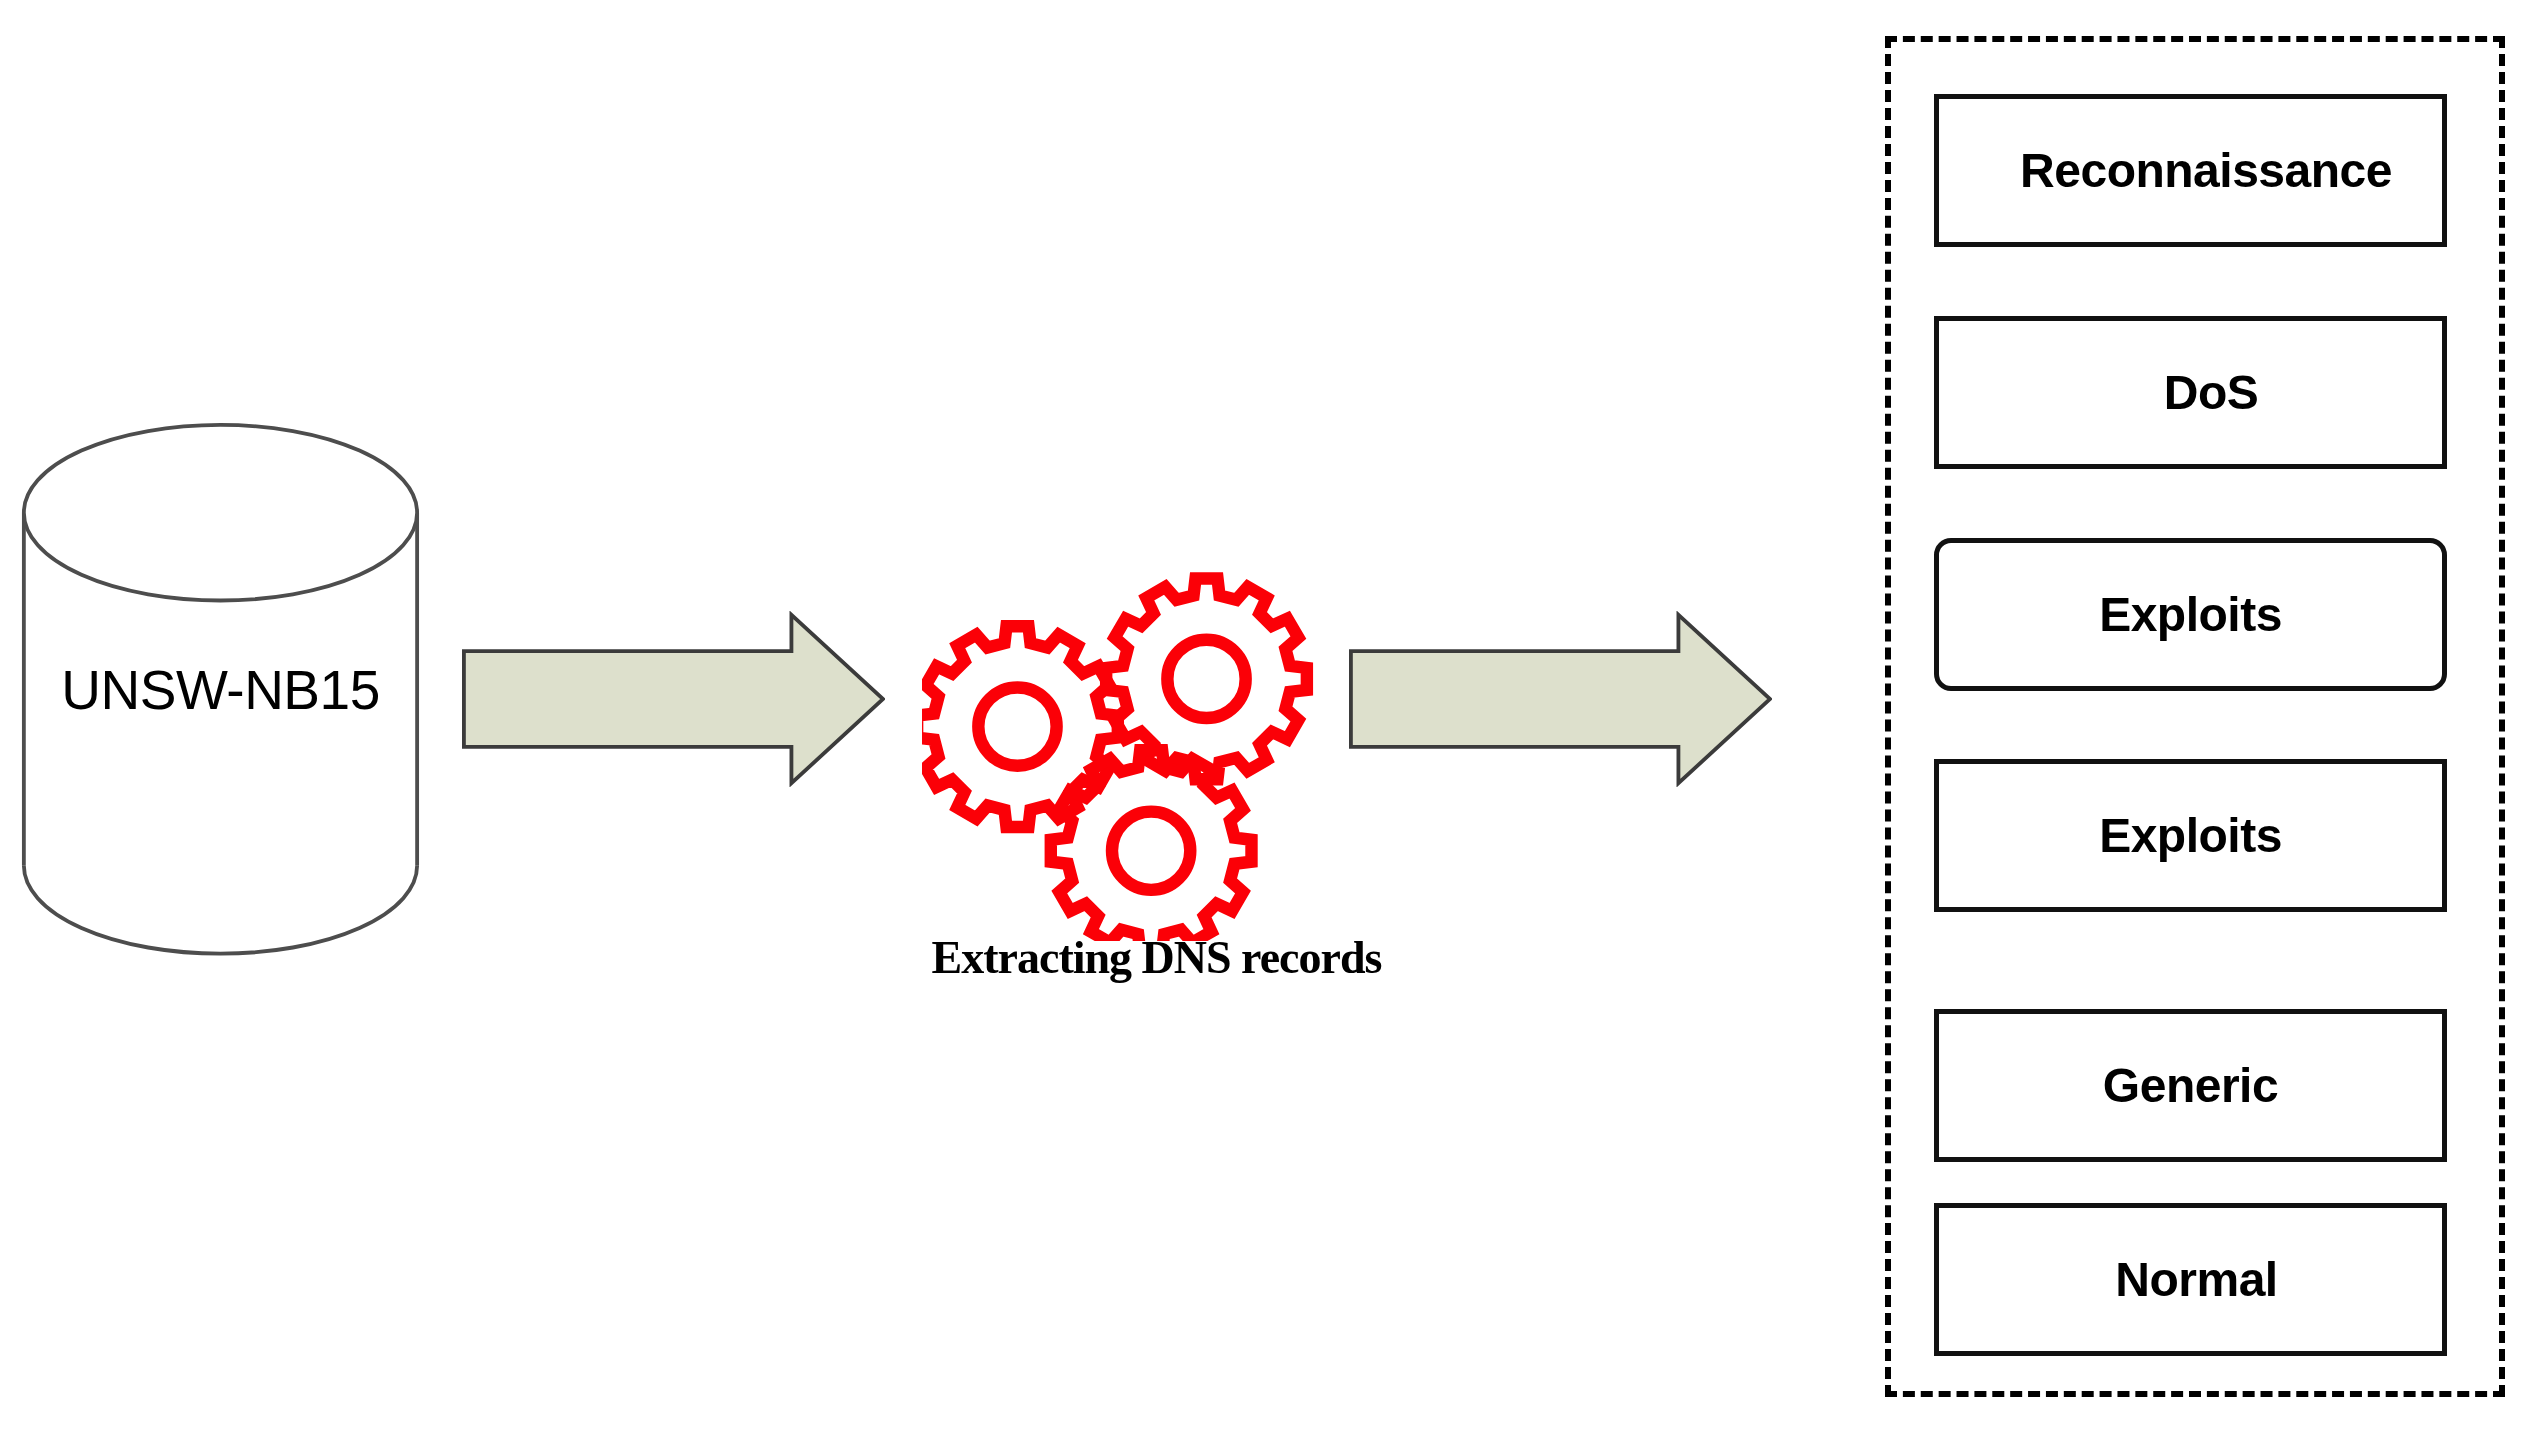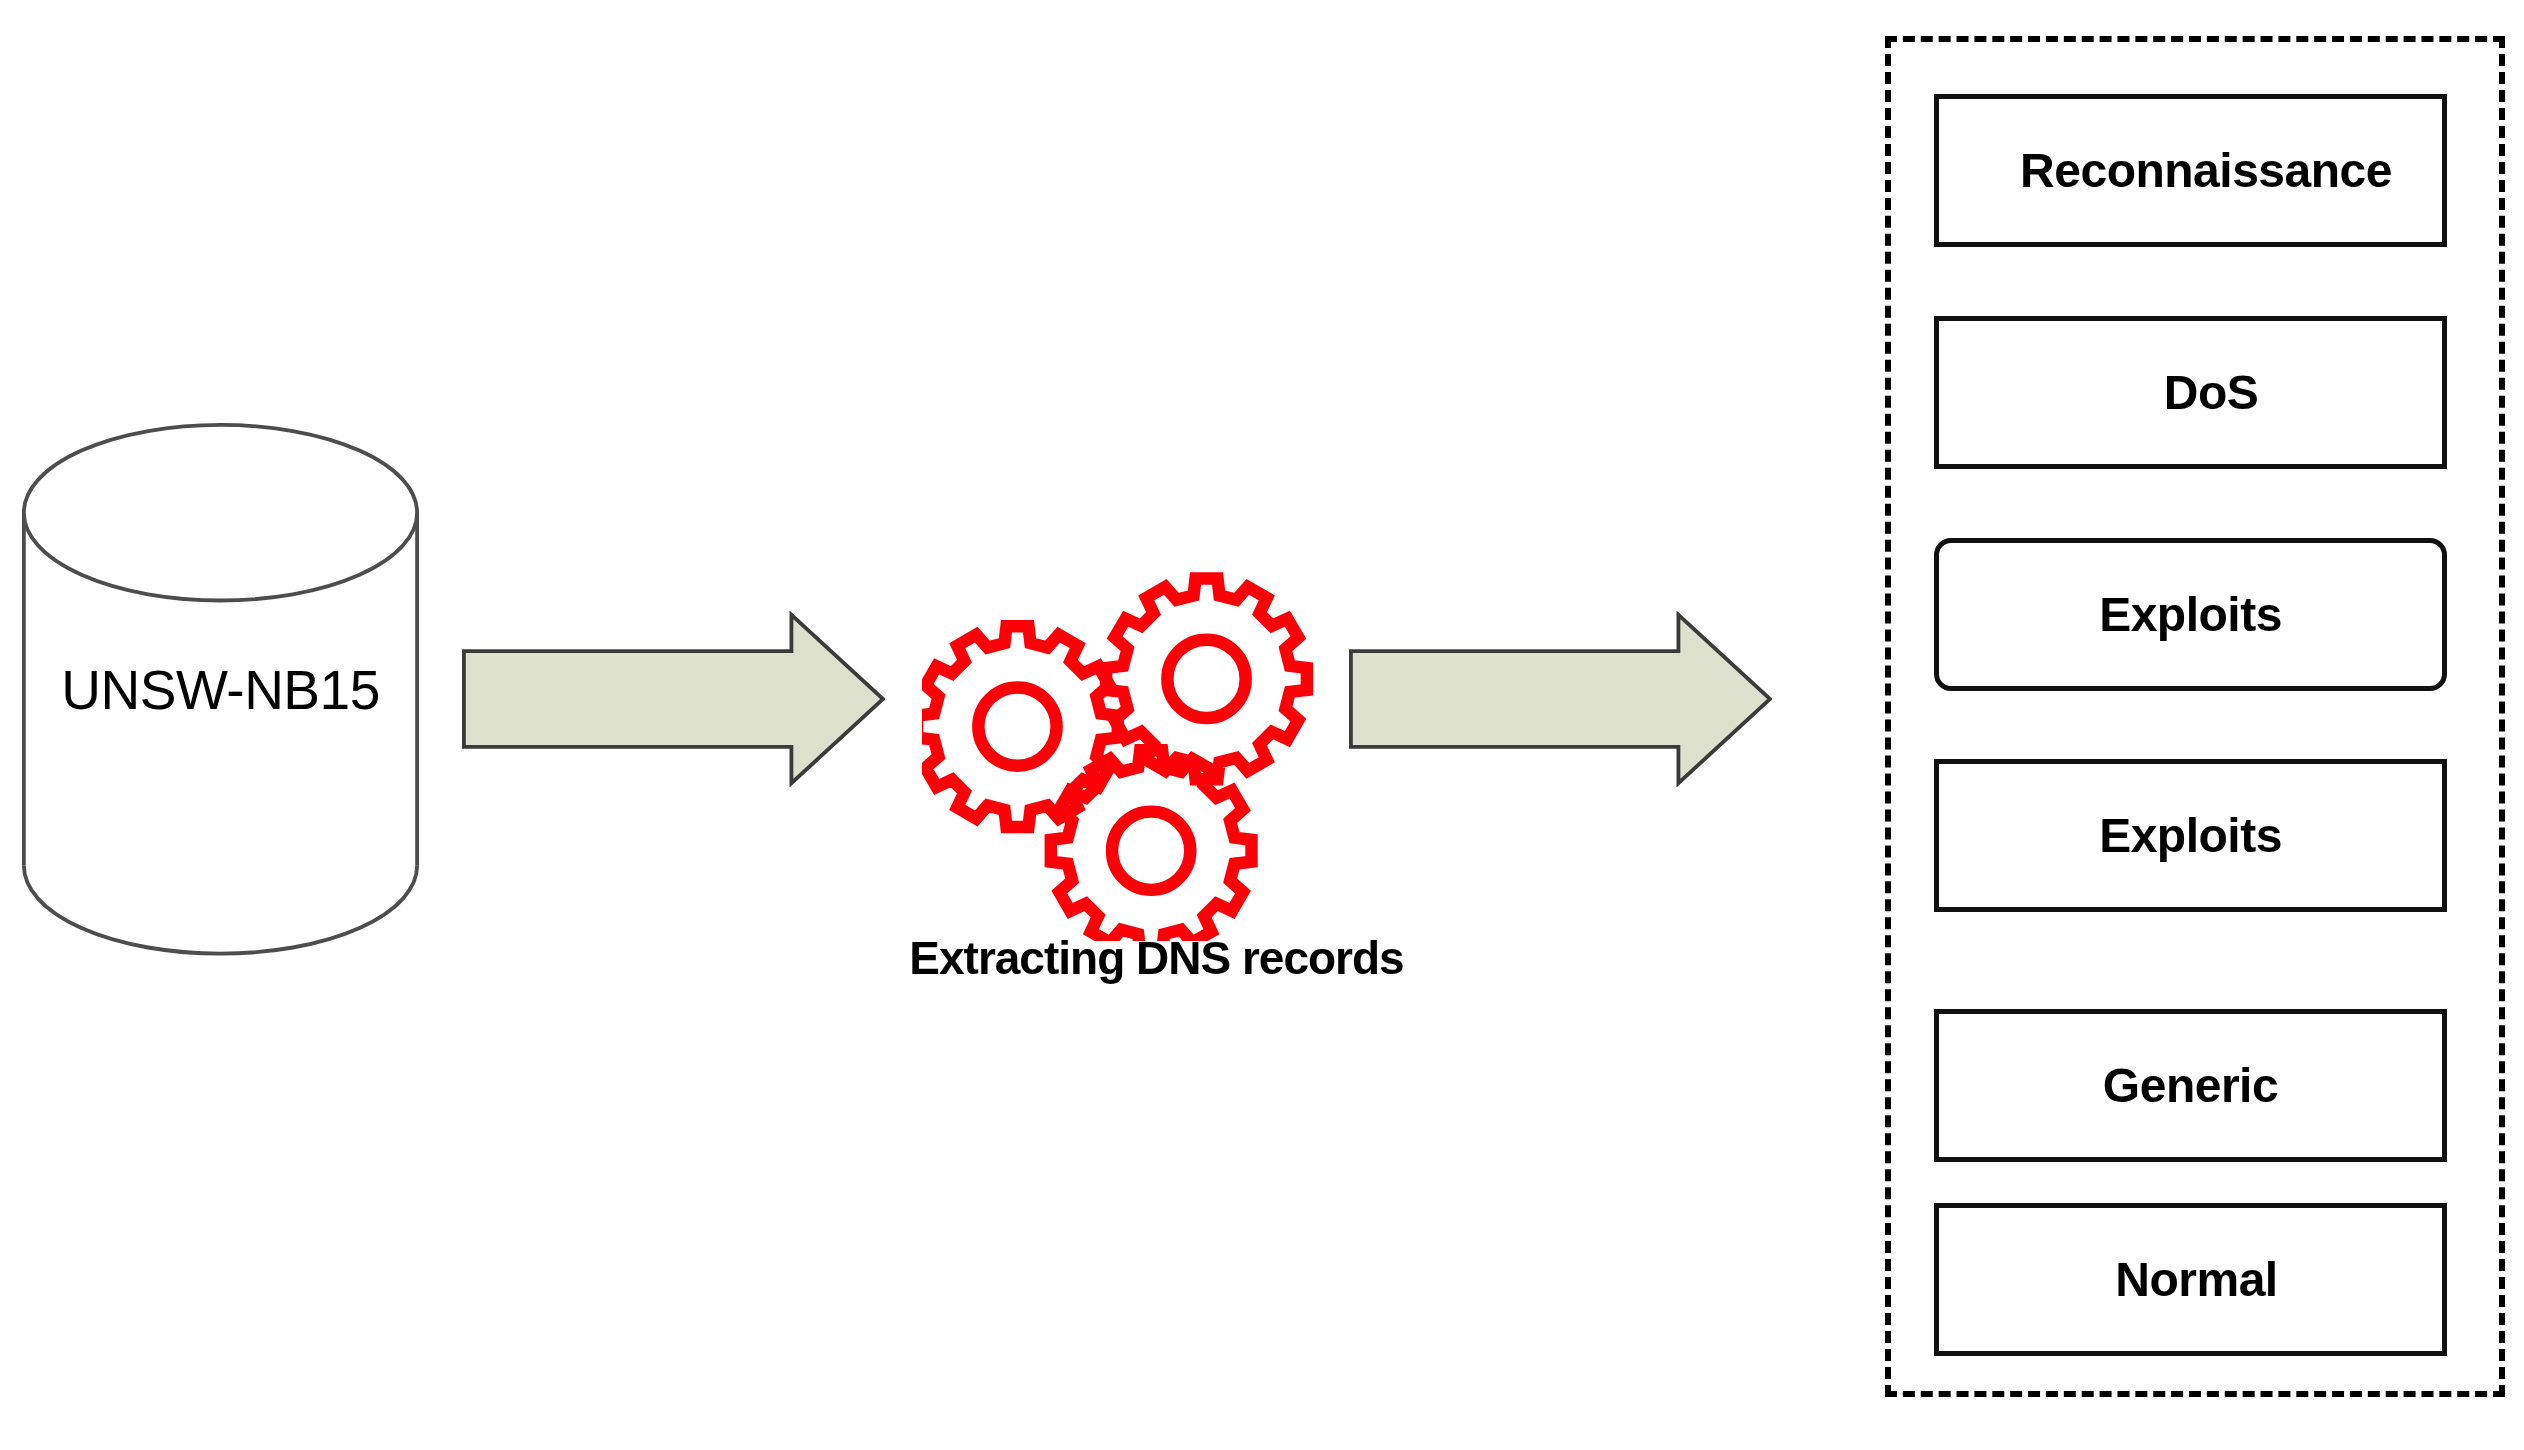--- a/index.html
+++ b/index.html
@@ -65,21 +65,21 @@
   
   .caption {
     position: absolute;
     left: 822px;
     top: 931px;
     width: 669px;
     text-align: center;
     font-size: 46px;
     font-weight: bold;
     color: #000000;
-    font-family: Liberation Sans, sans-serif;
+    font-family: Liberation Serif, serif;
     letter-spacing: -1px;
     white-space: nowrap;
   }
 
   
   .class-group {
     position: absolute;
     left: 1885px;
     top: 36px;
     width: 620px;

